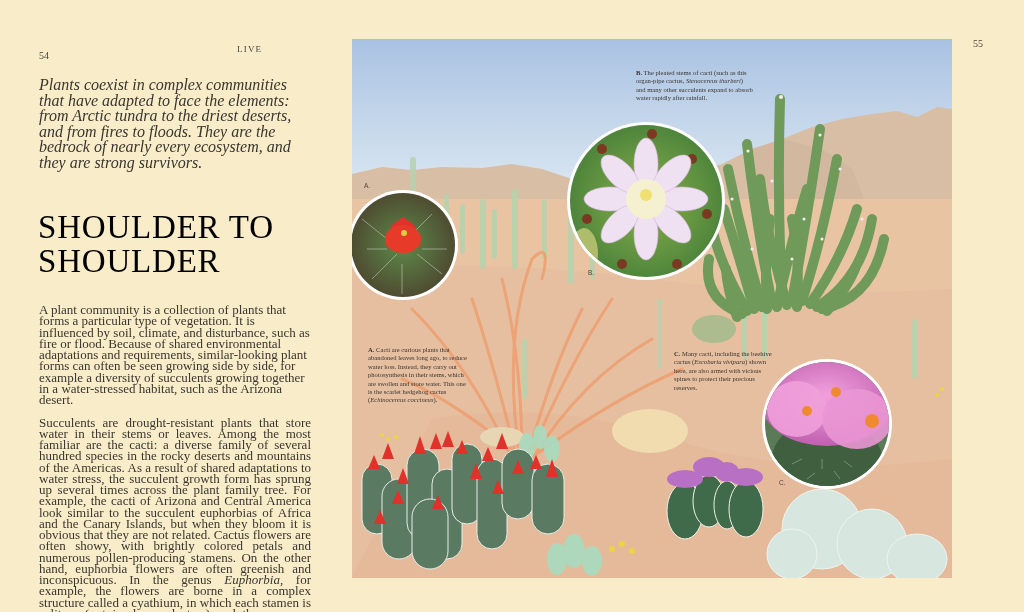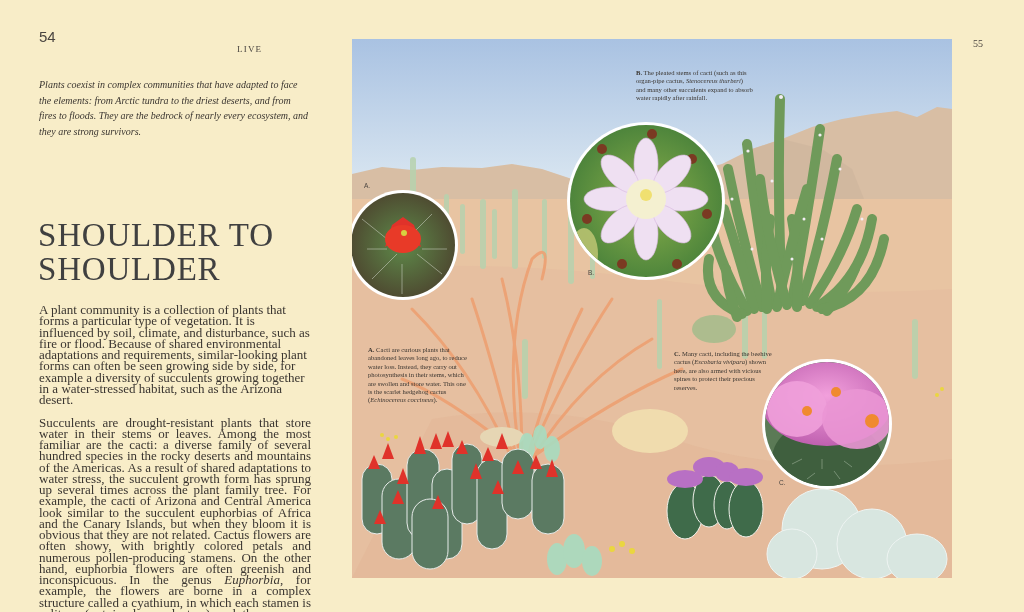--- a/index.html
+++ b/index.html
@@ -7,37 +7,37 @@
     body {
       background: #f8edc8;
       font-family: "DejaVu Serif", "Liberation Serif", serif;
       color: #3a3530;
       position: relative;
     }
     .spread { position: relative; width: 1024px; height: 612px; }
 
     
     .page-num-left {
-      position: absolute; left: 39px; top: 28px;
-      font-size: 15px; color: #4a4540; font-family: Liberation Sans, sans-serif;
+      position: absolute; left: 39px; top: 50px;
+      font-size: 10px; color: #4a4540; font-family: Liberation Serif, serif;
     }
     .running-head {
       position: absolute; left: 237px; top: 44px;
       font-size: 9px; letter-spacing: 1.2px; color: #4a4540;
       font-family: "Liberation Serif", serif;
     }
     .intro {
       position: absolute; left: 39px; top: 77px; width: 270px;
       font-family: "Liberation Serif", serif; font-style: italic;
-      font-size: 10px; line-height: 15.6px; color: #3a3530;
+      font-size: 16px; line-height: 15.6px; color: #3a3530;
     }
     .title {
       position: absolute; left: 38px; top: 210px; width: 280px;
       font-family: "Liberation Serif", serif; font-weight: normal;
-      font-size: 33px; line-height: 34px; letter-spacing: 0.8px; color: #404040; margin-top: 8px;
+      font-size: 33px; line-height: 34px; letter-spacing: 0.8px; color: #000000;
     }
     .body-text {
       position: absolute; left: 39px; top: 304px; width: 272px;
       font-family: "Liberation Serif", serif;
       font-size: 13px; line-height: 11.25px; color: #3a3530;
       text-align: justify;
     }
     .body-text p { margin-bottom: 11.25px; }
     .body-text p:first-child { text-align: left; }
 

